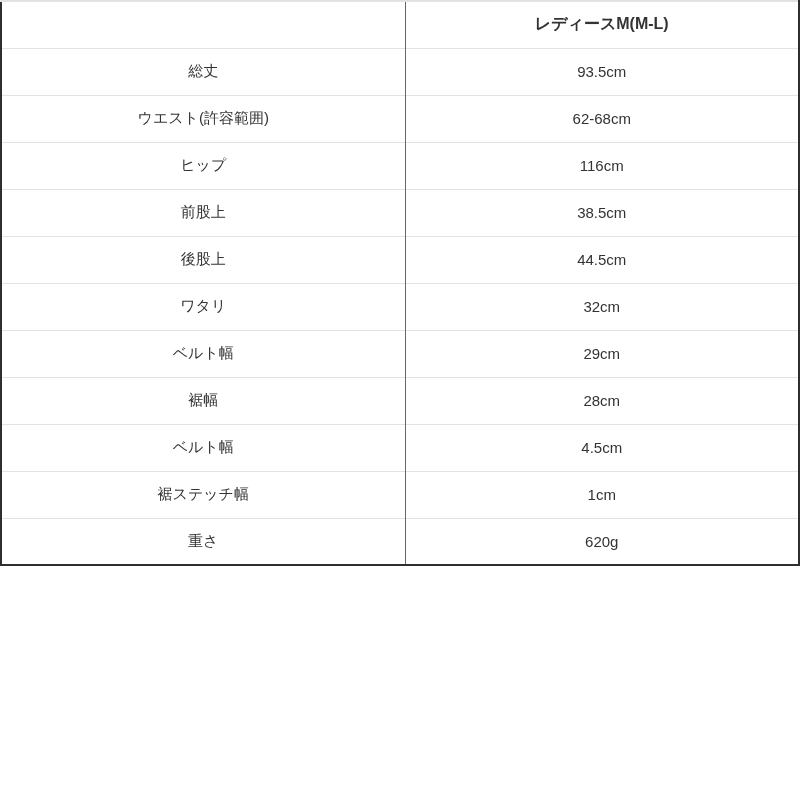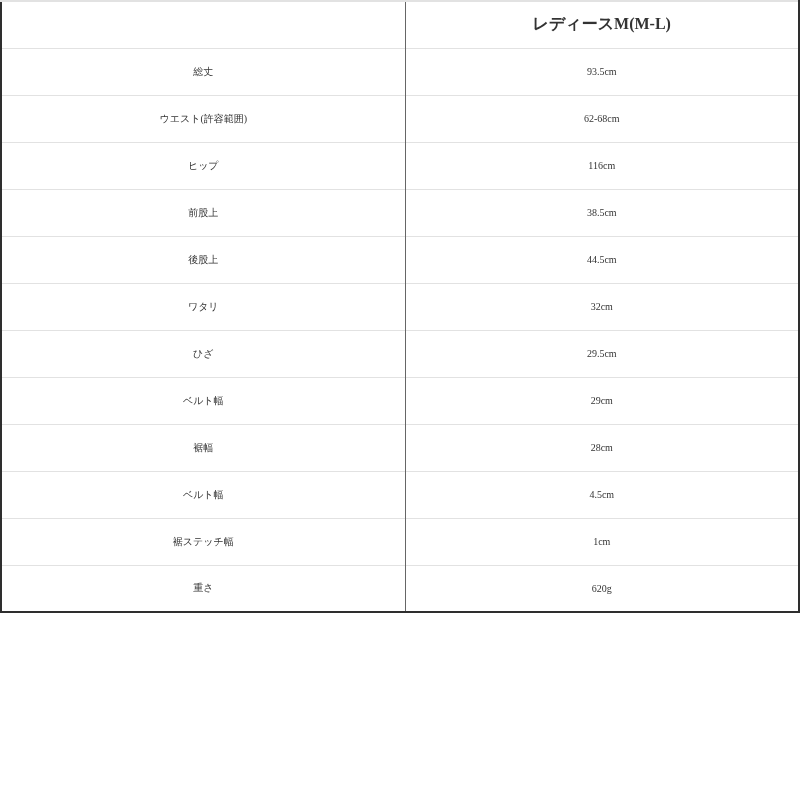--- a/index.html
+++ b/index.html
@@ -14,40 +14,39 @@
     margin: 0;
     padding: 0;
     background: var(--bg);
     font-family: "Liberation Sans", "DejaVu Sans", sans-serif;
   }
   .page {
     width: 800px;
     height: 716px;
     background: var(--bg);
     overflow: hidden;
-    font-family: Liberation Serif, serif;
   }
   table.size-chart {
     width: 800px;
     border-collapse: collapse;
     table-layout: fixed;
     border-left: 2px solid var(--border-dark);
     border-right: 2px solid var(--border-dark);
     border-bottom: 2px solid var(--border-dark);
     border-top: 2px solid var(--border-light);
     color: var(--text-color);
   }
   table.size-chart th,
   table.size-chart td {
     height: 47px;
     padding: 0;
     text-align: center;
     vertical-align: middle;
     border-top: 1px solid var(--border-light);
-    font-size: 10px;
+    font-size: 15px;
     font-weight: normal;
     color: var(--text-color);
   }
   table.size-chart .col-label { width: 404px; }
   table.size-chart .col-value { width: 394px; }
   table.size-chart th:first-child,
   table.size-chart td:first-child {
     border-right: 1px solid var(--divider);
   }
   table.size-chart thead th.value-head {
@@ -89,24 +88,20 @@
         </tr>
         <tr>
           <td>後股上</td>
           <td>44.5cm</td>
         </tr>
         <tr>
           <td>ワタリ</td>
           <td>32cm</td>
         </tr>
         <tr>
-          <td>ひざ</td>
-          <td>29.5cm</td>
-        </tr>
-        <tr>
           <td>ベルト幅</td>
           <td>29cm</td>
         </tr>
         <tr>
           <td>裾幅</td>
           <td>28cm</td>
         </tr>
         <tr>
           <td>ベルト幅</td>
           <td>4.5cm</td>

